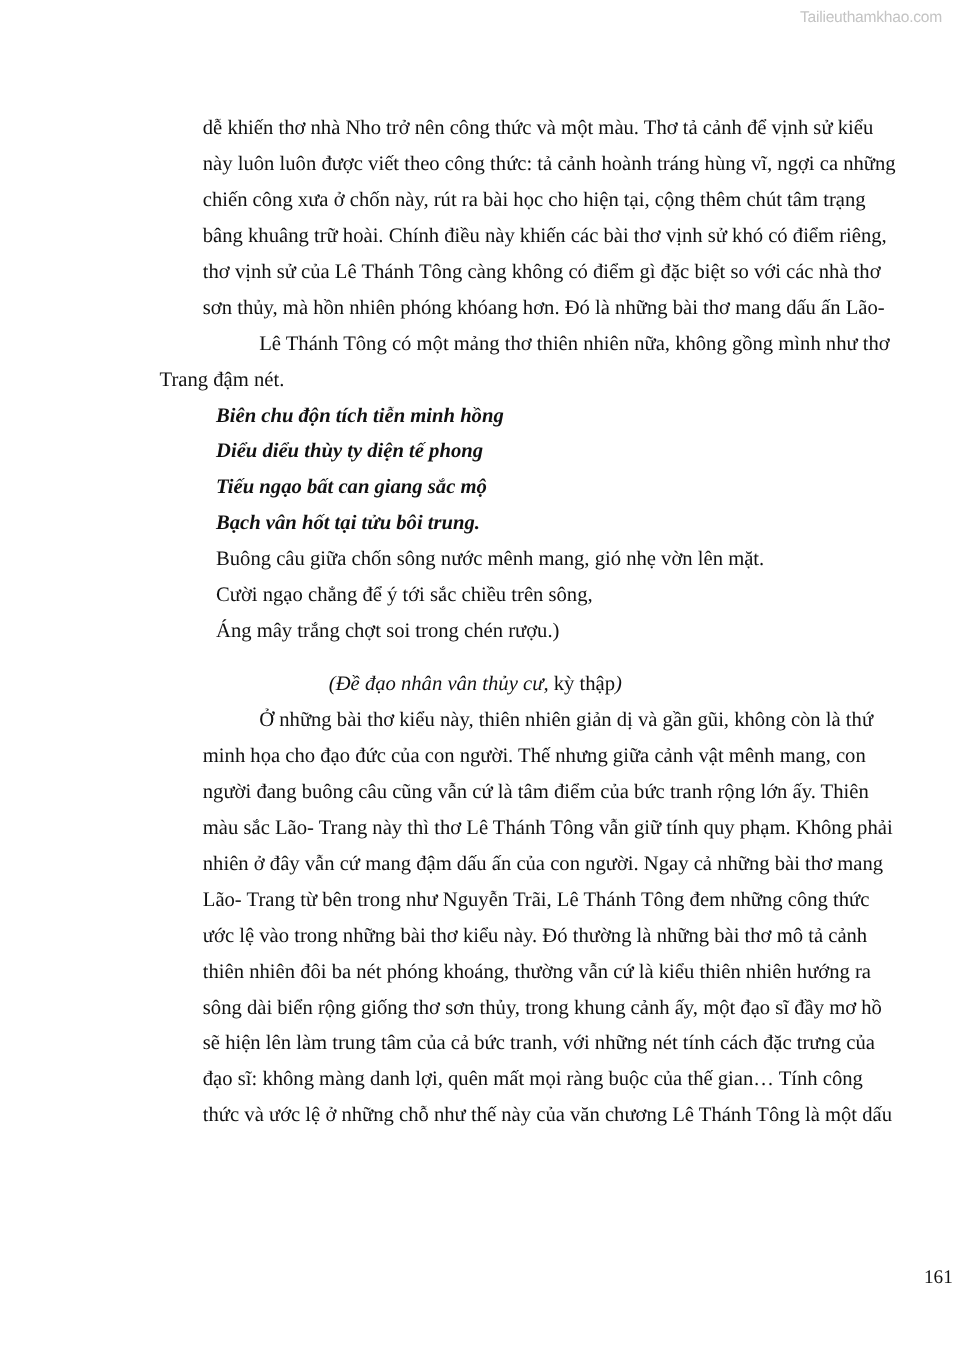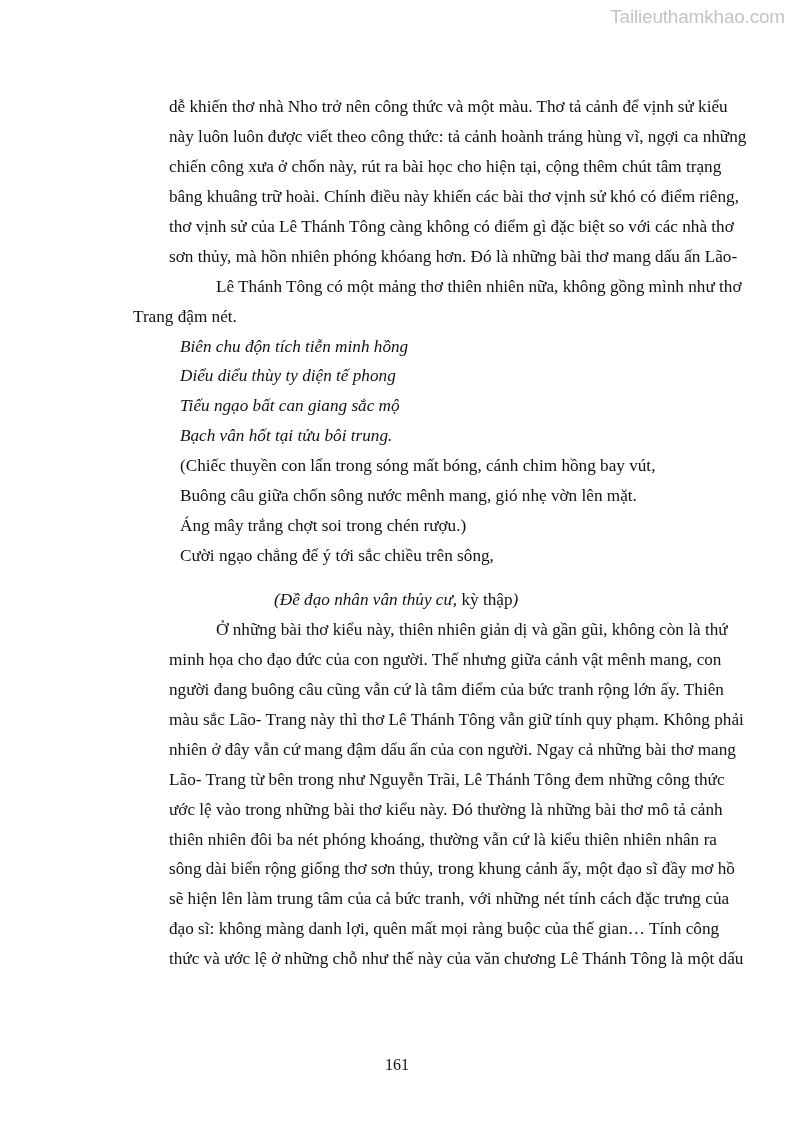--- a/index.html
+++ b/index.html
@@ -13,21 +13,21 @@
       position: relative;
       overflow: hidden;
       font-family: "Liberation Serif", serif;
       color: #111111;
     }
     .watermark {
       position: absolute;
       top: 6px;
       right: 9px;
       font-family: "Liberation Sans", sans-serif;
-      font-size: 19px;
+      font-size: 13px;
       color: #c4c4c4;
       letter-spacing: -0.2px;
     }
     .page {
       position: absolute;
       left: 133px;
       top: 92px;
       width: 584px;
       font-size: 17.2px;
       line-height: 29.95px;
@@ -41,37 +41,38 @@
       text-align: justify;
       text-align-last: justify;
       margin-left: 36px;
     }
     .indent {
       padding-left: 47px;
     }
     .verse {
       padding-left: 47px;
       font-style: italic;
+      font-weight: bold;
     }
     .trans {
       padding-left: 47px;
     }
     .source {
       padding-left: 141px;
       margin-top: 14px;
     }
     .source .it {
       font-style: italic;
     }
     .pagenum {
       position: absolute;
       top: 1056px;
       left: 0;
       width: 794px;
-      text-align: center;
+      text-align: right;
       font-size: 16px;
       font-family: "Liberation Serif", serif;
     }
   </style>
 </head>
 <body>
 
 <div class="watermark">Tailieuthamkhao.com</div>
 
 <div class="page">
@@ -91,37 +92,36 @@
   </div>
 
   <div>
     <span class="line verse">Biên chu độn tích tiễn minh hồng</span>
     <span class="line verse">Diểu diểu thùy ty diện tế phong</span>
     <span class="line verse">Tiếu ngạo bất can giang sắc mộ</span>
     <span class="line verse">Bạch vân hốt tại tửu bôi trung.</span>
   </div>
 
   <div>
-    <span class="line trans">(Chiếc thuyền con lẩn trong sóng mất bóng, cánh chim hồng bay vút,</span>
     <span class="line trans">Buông câu giữa chốn sông nước mênh mang, gió nhẹ vờn lên mặt.</span>
+    <span class="line trans">Cười ngạo chẳng để ý tới sắc chiều trên sông,</span>
     <span class="line trans">Áng mây trắng chợt soi trong chén rượu.)</span>
-    <span class="line trans">Cười ngạo chẳng để ý tới sắc chiều trên sông,</span>
   </div>
 
   <span class="line source"><span class="it">(</span><span class="it">Đề đạo nhân vân thủy cư,</span><span> kỳ thập</span><span class="it">)</span></span>
 
   <div>
     <span class="line just indent">Ở những bài thơ kiểu này, thiên nhiên giản dị và gần gũi, không còn là thứ</span>
     <span class="line just">minh họa cho đạo đức của con người. Thế nhưng giữa cảnh vật mênh mang, con</span>
     <span class="line just">người đang buông câu cũng vẫn cứ là tâm điểm của bức tranh rộng lớn ấy. Thiên</span>
     <span class="line just">màu sắc Lão- Trang này thì thơ Lê Thánh Tông vẫn giữ tính quy phạm. Không phải</span>
     <span class="line just">nhiên ở đây vẫn cứ mang đậm dấu ấn của con người. Ngay cả những bài thơ mang</span>
     <span class="line just">Lão- Trang từ bên trong như Nguyễn Trãi, Lê Thánh Tông đem những công thức</span>
     <span class="line just">ước lệ vào trong những bài thơ kiểu này. Đó thường là những bài thơ mô tả cảnh</span>
-    <span class="line just">thiên nhiên đôi ba nét phóng khoáng, thường vẫn cứ là kiểu thiên nhiên nhân ra</span>
+    <span class="line just">thiên nhiên đôi ba nét phóng khoáng, thường vẫn cứ là kiểu thiên nhiên hướng ra</span>
     <span class="line just">sông dài biển rộng giống thơ sơn thủy, trong khung cảnh ấy, một đạo sĩ đầy mơ hồ</span>
     <span class="line just">sẽ hiện lên làm trung tâm của cả bức tranh, với những nét tính cách đặc trưng của</span>
     <span class="line just">đạo sĩ: không màng danh lợi, quên mất mọi ràng buộc của thế gian… Tính công</span>
     <span class="line just">thức và ước lệ ở những chỗ như thế này của văn chương Lê Thánh Tông là một dấu</span>
   </div>
 
 </div>
 
 <div class="pagenum">161</div>
 

